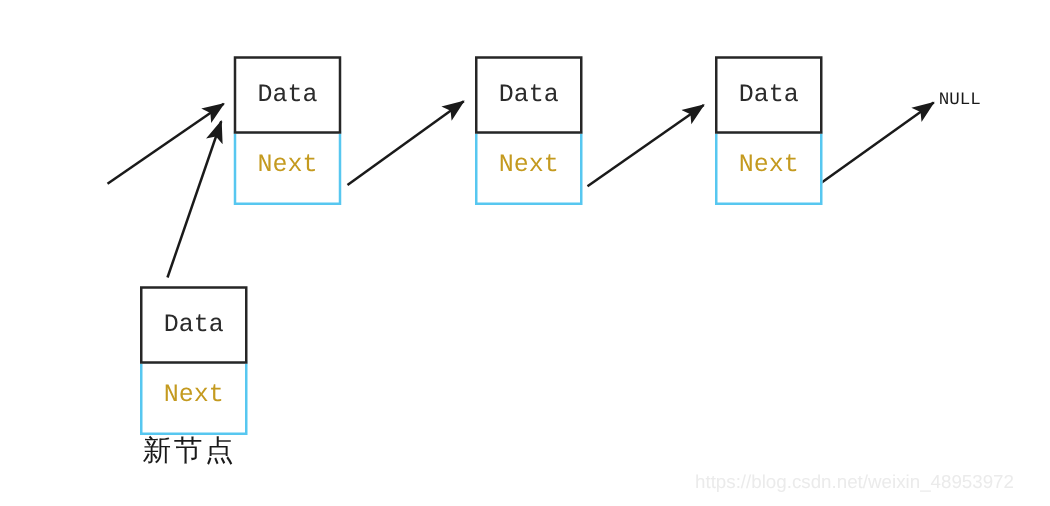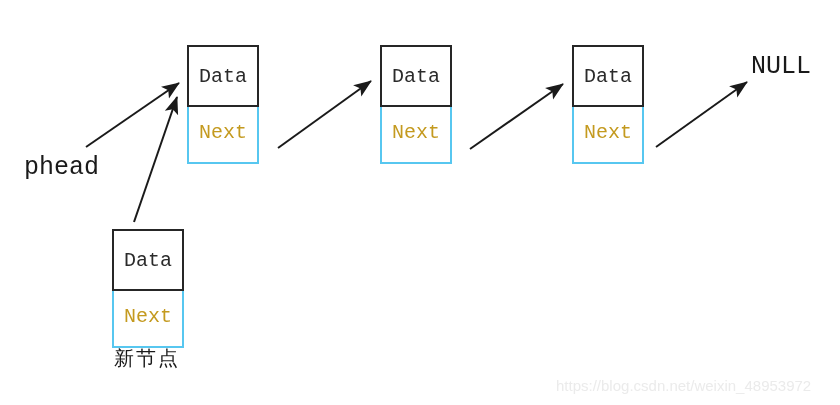--- a/index.html
+++ b/index.html
@@ -21,21 +21,21 @@
   }
   .arrows-layer line {
     stroke: var(--arrow, #1a1a1a);
     stroke-width: 2;
   }
   .arrows-layer marker path { fill: var(--arrow, #1a1a1a); }
 
   .node { position: absolute; width: 82px; }
   .cell {
     box-sizing: border-box;
-    width: 72px;
+    width: 86px;
     display: flex;
     justify-content: center;
     background: #ffffff;
     font-family: "Liberation Mono", monospace;
     font-size: 20px;
   }
   .cell.data {
     height: 62px;
     border: 2px solid var(--data-border, #262626);
     align-items: center;
@@ -55,32 +55,33 @@
   }
 
   .node-1 { left: 187px; top: 45px; }
   .node-2 { left: 380px; top: 45px; }
   .node-3 { left: 572px; top: 45px; }
   .node-new { left: 112px; top: 229px; }
 
   .text-label {
     position: absolute;
     font-family: "Liberation Mono", monospace;
-    font-size: 25px;
+    font-size: 14px;
     color: var(--label-text, #1a1a1a);
     white-space: nowrap;
+    margin-top: 20px;
   }
   .phead-label { left: 24px; top: 153px; }
   .null-label  { left: 751px; top: 52px; }
 
   .new-node-caption {
     position: absolute;
     left: 114px; top: 345px;
     font-family: "Liberation Sans", sans-serif;
-    font-size: 20px;
+    font-size: 23px;
     color: var(--label-text, #1a1a1a);
     letter-spacing: 2px;
     white-space: nowrap;
   }
 
   .watermark {
     position: absolute;
     left: 556px; top: 377px;
     font-family: "Liberation Sans", sans-serif;
     font-size: 15px;
@@ -119,18 +120,17 @@
   <div class="node node-3">
     <div class="cell data">Data</div>
     <div class="cell next">Next</div>
   </div>
 
   <div class="node node-new">
     <div class="cell data">Data</div>
     <div class="cell next">Next</div>
   </div>
 
-  <div class="text-label phead-label">phead</div>
   <div class="text-label null-label">NULL</div>
   <div class="new-node-caption">新节点</div>
   <div class="watermark">https://blog.csdn.net/weixin_48953972</div>
 
 </div>
 
 </body></html>

